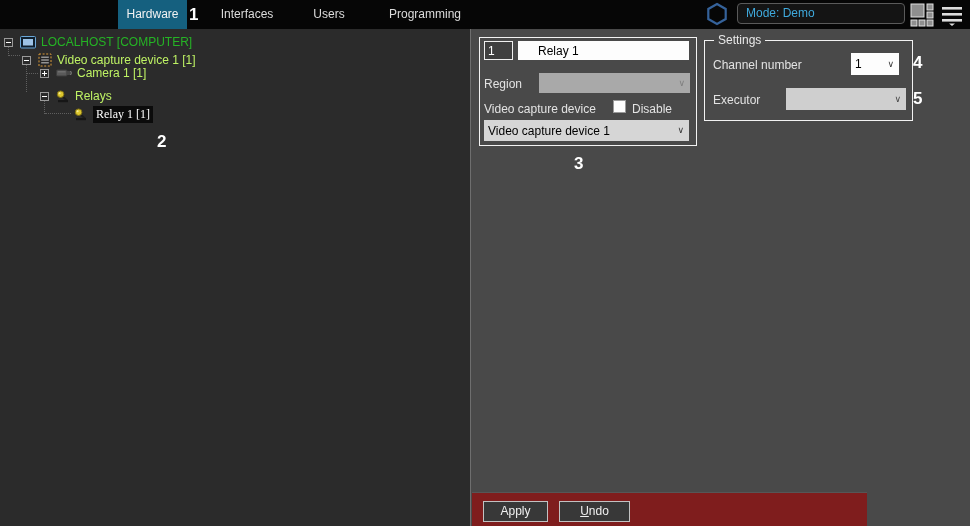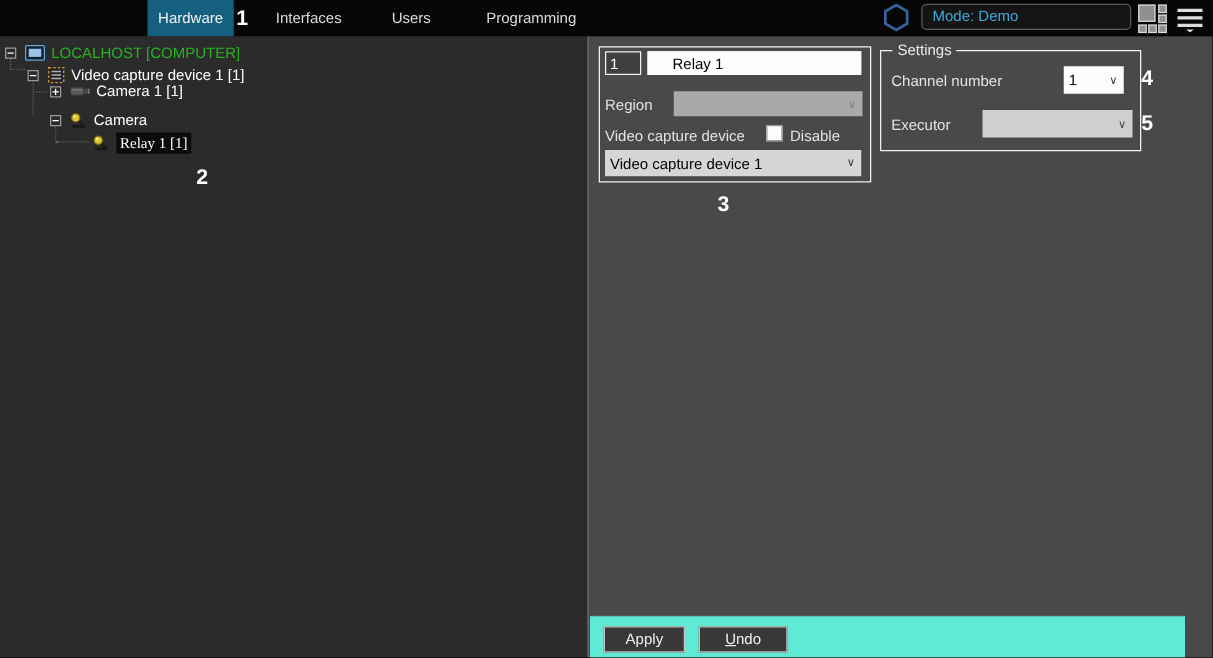--- a/index.html
+++ b/index.html
@@ -34,29 +34,29 @@
   .trow { position:absolute; height:18px; display:flex; align-items:center; white-space:nowrap; }
   .trow-1 { left:4px;  top:4px;  }
   .trow-2 { left:22px; top:22px; }
   .trow-3 { left:40px; top:35px; }
   .trow-4 { left:40px; top:58px; }
   .trow-5 { left:74px; top:76px;font-family:Liberation Serif, serif; }
   .expander { position:relative; width:9px; height:9px; border:1px solid #9a9a9a; background:#2b2b2b; margin-right:7px; flex:0 0 auto; }
   .expander::before { content:""; position:absolute; left:1px; top:3px; width:5px; height:1px; background:#fff; }
   .expander.plus::after { content:""; position:absolute; left:3px; top:1px; width:1px; height:5px; background:#fff; }
   .ticon { margin-right:5px; flex:0 0 auto; display:block; }
-  .tlabel { color:#ffffff; }
+  .tlabel { color:#bef264; }
   .tlabel-green { color:#25b325; }
   .tlabel-selected { background:#0b0b0b; color:#fff; padding:1px 3px; }
   .dot-v { position:absolute; width:1px; border-left:1px dotted #5f5f5f; }
   .dot-h { position:absolute; height:1px; border-top:1px dotted #5f5f5f; }
 
   
   .rightpanel { position:absolute; left:470px; top:29px; width:500px; height:497px; background:#494949; border-left:1px solid #6e6e6e; }
-  .button-bar { position:absolute; left:1px; top:463px; width:476px; height:34px; background:#5eead4; border-top:1px solid #565656; }
+  .button-bar { position:absolute; left:1px; top:463px; width:395px; height:34px; background:#7f1d1d; border-top:1px solid #565656; }
 
   .props-panel { position:absolute; left:8px; top:8px; width:218px; height:109px; border:1px solid #f2f2f2; }
   .id-input { position:absolute; left:4px; top:3px; width:29px; height:19px; background:#3f3f3f; border:1px solid #f0f0f0;
     color:#fff; font-family:"Liberation Sans",sans-serif; font-size:12px; padding-left:3px; }
   .name-input { position:absolute; left:38px; top:3px; width:171px; height:19px; background:#fdfdfd; border:1px solid #fdfdfd;
     color:#000000; font-family:"Liberation Sans",sans-serif; font-size:12px; padding-left:19px; }
   .field-label { position:absolute; color:#e3e3e3; }
   .lbl-region { left:4px; top:39px; }
   .lbl-vcd { left:4px; top:64px; }
   .lbl-disable { left:152px; top:64px; }
@@ -159,21 +159,21 @@
     </div>
 
     <div class="trow trow-4">
       <span class="expander minus"></span>
       <svg class="ticon" width="14" height="13" viewBox="0 0 14 13">
         <line x1="6" y1="6" x2="11" y2="10.5" stroke="#1c1c1c" stroke-width="2"></line>
         <rect x="2" y="10" width="10" height="2.2" fill="#161616"></rect>
         <circle cx="4.6" cy="4.2" r="3.3" fill="#ddc72e" stroke="#7a6c15"></circle>
         <circle cx="3.6" cy="3.2" r="1" fill="#f4ec9a"></circle>
       </svg>
-      <span class="tlabel">Camera</span>
+      <span class="tlabel">Relays</span>
     </div>
 
     <div class="trow trow-5">
       <svg class="ticon" width="14" height="13" viewBox="0 0 14 13">
         <line x1="6" y1="6" x2="11" y2="10.5" stroke="#1c1c1c" stroke-width="2"></line>
         <rect x="2" y="10" width="10" height="2.2" fill="#161616"></rect>
         <circle cx="4.6" cy="4.2" r="3.3" fill="#ddc72e" stroke="#7a6c15"></circle>
         <circle cx="3.6" cy="3.2" r="1" fill="#f4ec9a"></circle>
       </svg>
       <span class="tlabel tlabel-selected">Relay 1 [1]</span>

